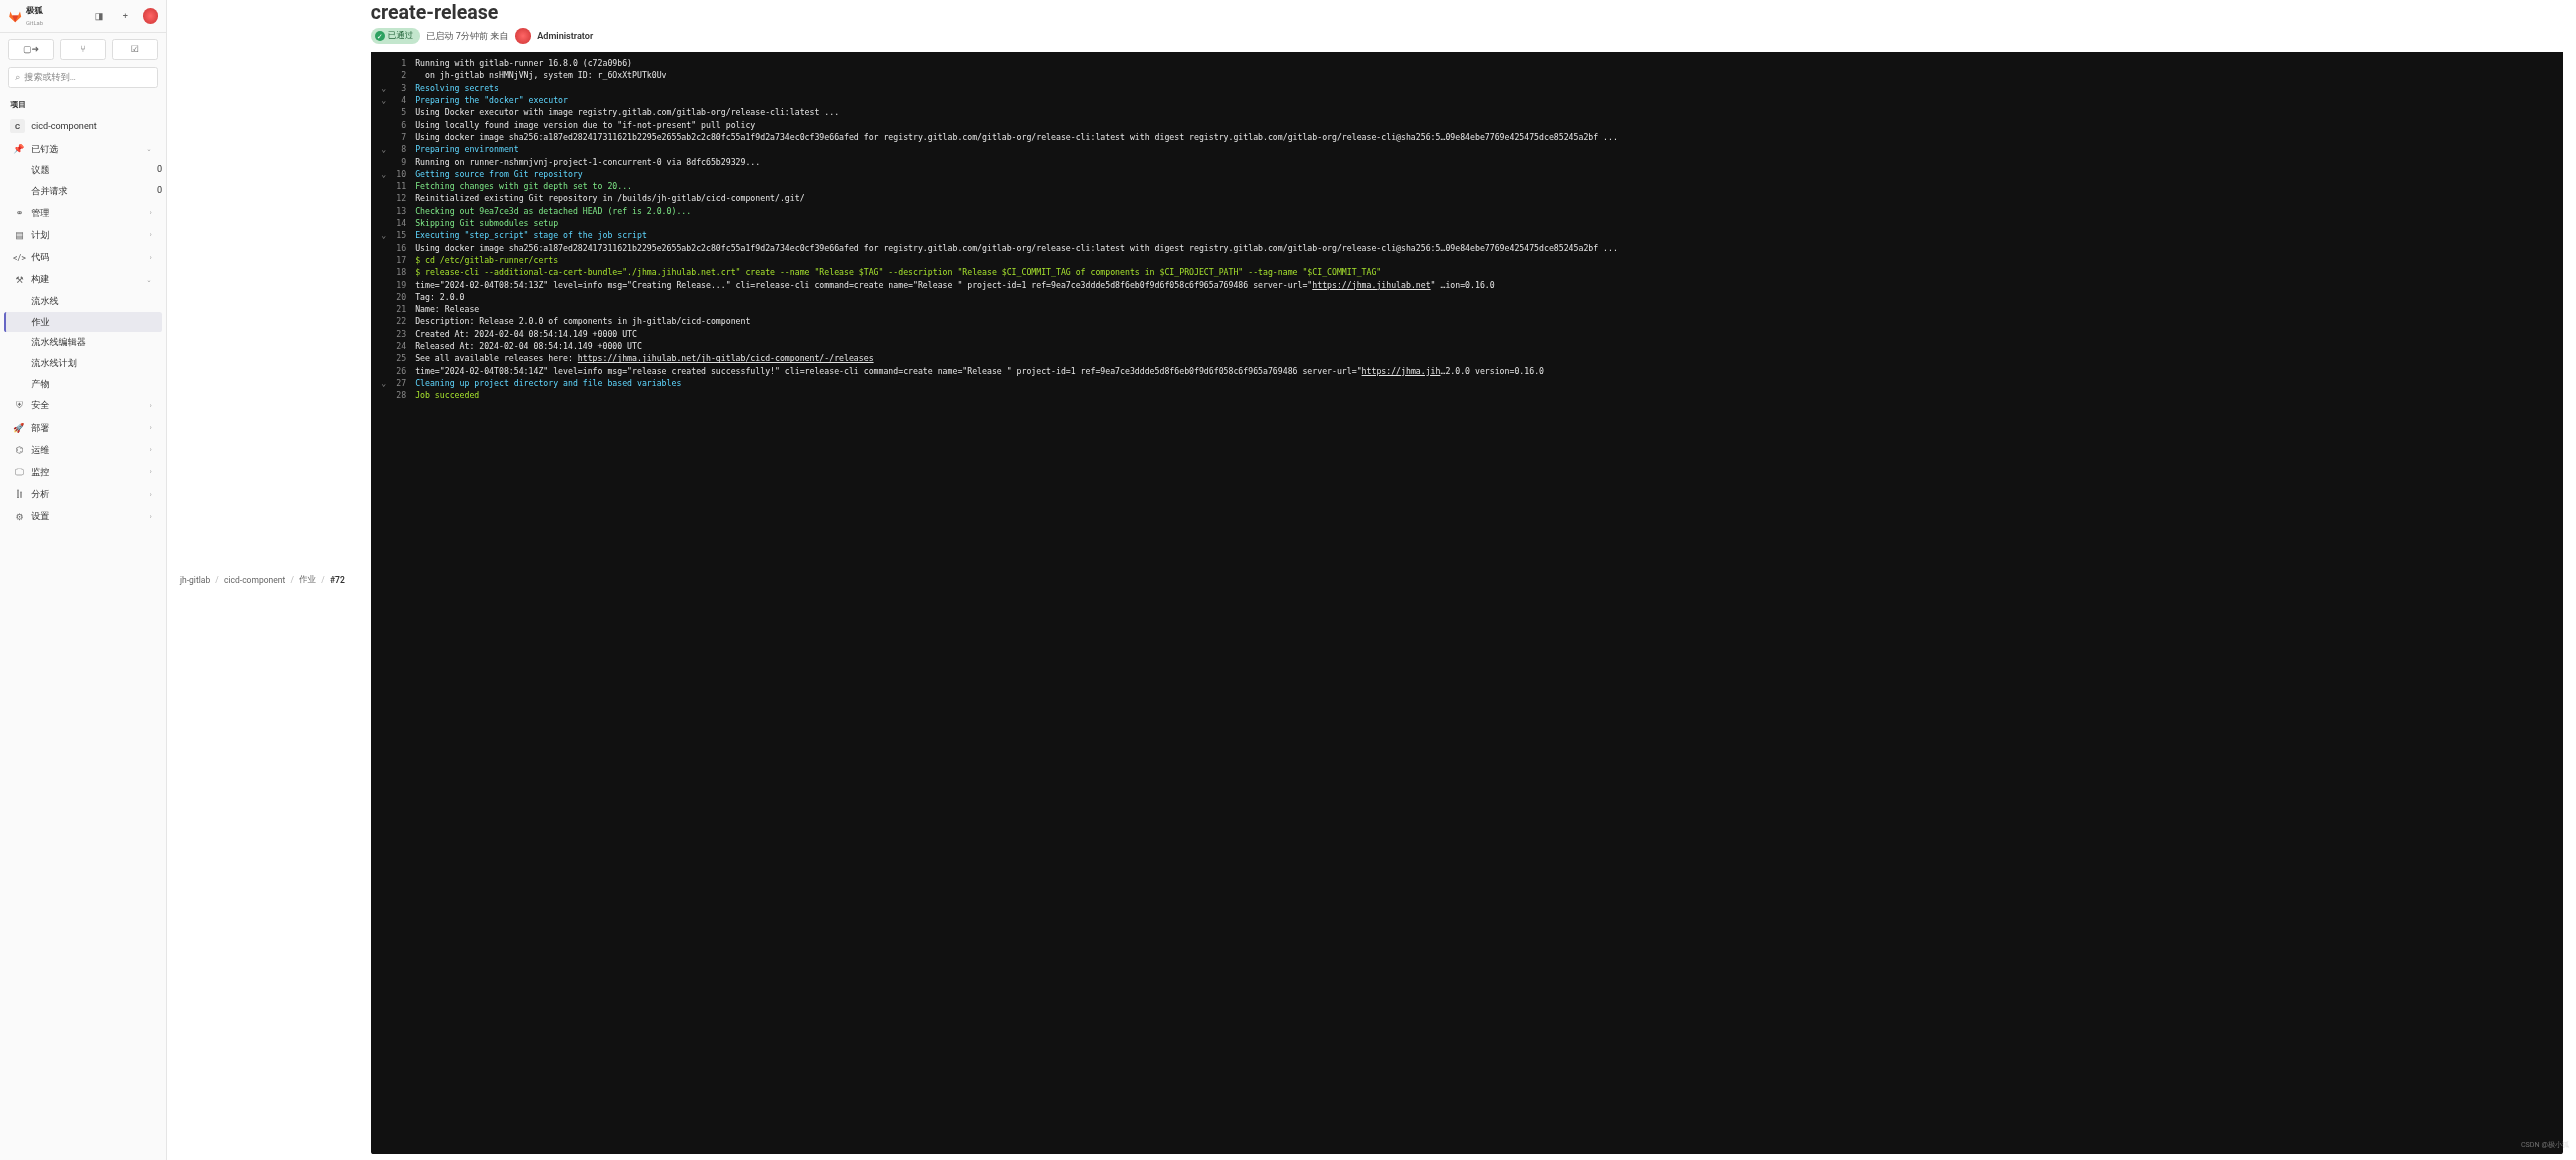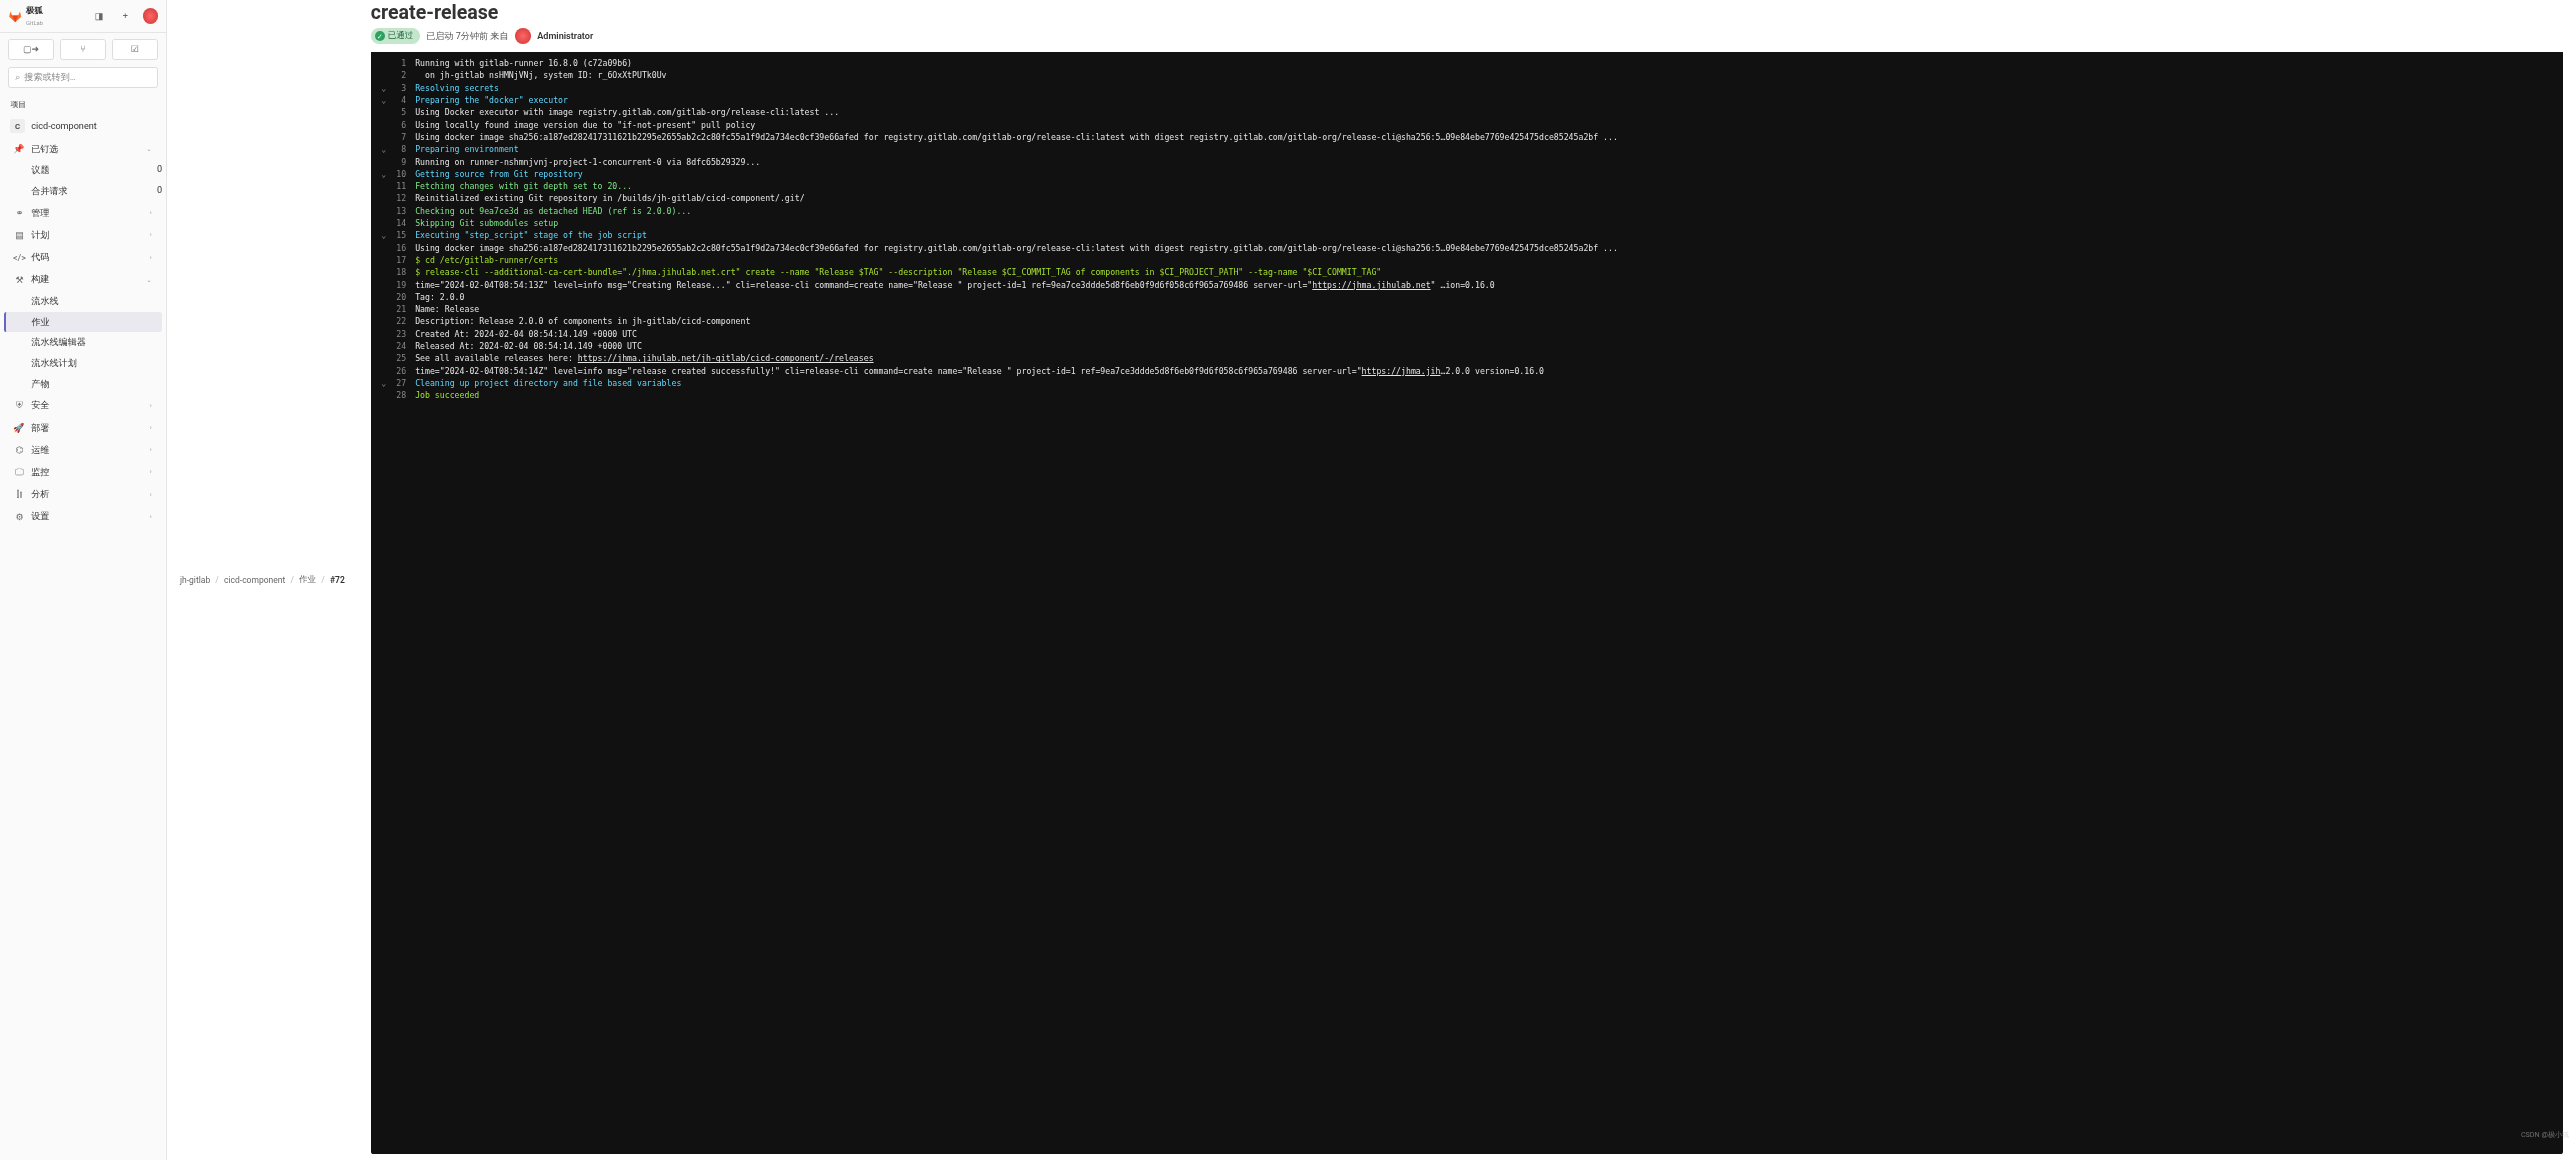--- a/index.html
+++ b/index.html
@@ -7,21 +7,21 @@
 .app{display:flex;height:100vh}
 .sidebar{width:167px;border-right:0.7px solid #e5e5e5;display:flex;flex-direction:column;background:#fafafa}
 .sb-top{display:flex;align-items:center;padding:5.2px 7.8px;border-bottom:0.7px solid #e5e5e5;gap:8px}
 .logo{display:flex;align-items:center;gap:3.9px;font-weight:600;font-size:8.5px;flex:1}
 .logo svg{width:14.4px;height:14.4px}
 .icon-btn{width:18.3px;height:18.3px;display:flex;align-items:center;justify-content:center;cursor:pointer;border-radius:2.6px;color:#666}
 .avatar{width:15.7px;height:15.7px;border-radius:50%;background:radial-gradient(#f66,#c33);display:flex;align-items:center;justify-content:center;font-size:6.5px;color:#fff}
 .sb-actions{display:flex;gap:5.2px;padding:5.2px 7.8px}
 .action-btn{flex:1;height:21px;border:0.7px solid #ddd;border-radius:2.6px;background:#fff;display:flex;align-items:center;justify-content:center;color:#666;cursor:pointer}
 .search-box{margin:2.6px 7.8px 6.5px;height:21px;border:0.7px solid #ddd;border-radius:2.6px;display:flex;align-items:center;padding:0 6.5px;color:#888;background:#fff;cursor:pointer;gap:3.9px}
-.sb-section-label{padding:3.9px 10.4px;font-size:7.8px;font-weight:400;color:#333}
+.sb-section-label{padding:3.9px 10.4px;font-size:7.8px;font-weight:700;color:#333}
 .project-item{display:flex;align-items:center;gap:6.5px;padding:5.2px 10.4px;cursor:pointer}
 .project-badge{width:14.4px;height:14.4px;border-radius:2.6px;background:#eee;display:flex;align-items:center;justify-content:center;font-size:7.8px;font-weight:600;color:#444}
 .nav-item{display:flex;align-items:center;gap:6.5px;padding:4.6px 10.4px;cursor:pointer;color:#333;border-radius:2.6px;margin:0 3.9px}
 .nav-item .ic{width:10.4px;height:10.4px;display:flex;align-items:center;justify-content:center;color:#666}
 .nav-item .lbl{flex:1}
 .nav-item .chev{color:#999;font-size:6.5px}
 .nav-sub{padding-left:27.4px;padding-top:3.9px;padding-bottom:3.9px;cursor:pointer;margin:0 3.9px;border-radius:2.6px}
 .nav-sub.active{background:#e9e9ef;border-left:2px solid #6666c4;padding-left:25.5px;font-weight:500}
 .main{flex:1;display:flex;flex-direction:row;overflow:hidden}
 .breadcrumb{padding:6.5px 13px;font-size:8.5px;color:#666;display:flex;gap:5.2px;align-items:center}
@@ -39,21 +39,21 @@
 .log-view{flex:1;background:#111;color:#ddd;font-family:Menlo,Monaco,Consolas,monospace;font-size:8.2px;overflow:auto;padding:5.2px 0;line-height:1.5;border-radius:0 0 2.6px 2.6px}
 .log-line{display:flex;white-space:pre;padding:0 5.2px}
 .log-line .col{width:15.7px;text-align:center;color:#888;user-select:none}
 .log-line .ln{width:23.5px;text-align:right;color:#888;padding-right:9.1px;user-select:none}
 .log-line .tx{flex:1;white-space:pre-wrap;word-break:break-all}
 .c-cyan{color:#5fd7ff}
 .c-green{color:#7ee787}
 .c-lime{color:#a6e22e}
 .c-white{color:#e5e5e5}
 .log-line a{color:inherit;text-decoration:underline}
-.watermark{position:fixed;bottom:20px;right:6.5px;font-size:7.2px;color:rgba(200,200,200,0.5)}
+.watermark{position:fixed;bottom:10px;right:6.5px;font-size:7.2px;color:rgba(200,200,200,0.5)}
 </style>
 </head>
 <body>
 
 <div class="app">
   <aside class="sidebar">
     <div class="sb-top">
       <div class="logo">
         <svg viewBox="0 0 24 24">
             <path fill="#fc6d26" d="M12 22L2 13l2-9 3 7h10l3-7 2 9z"></path>

